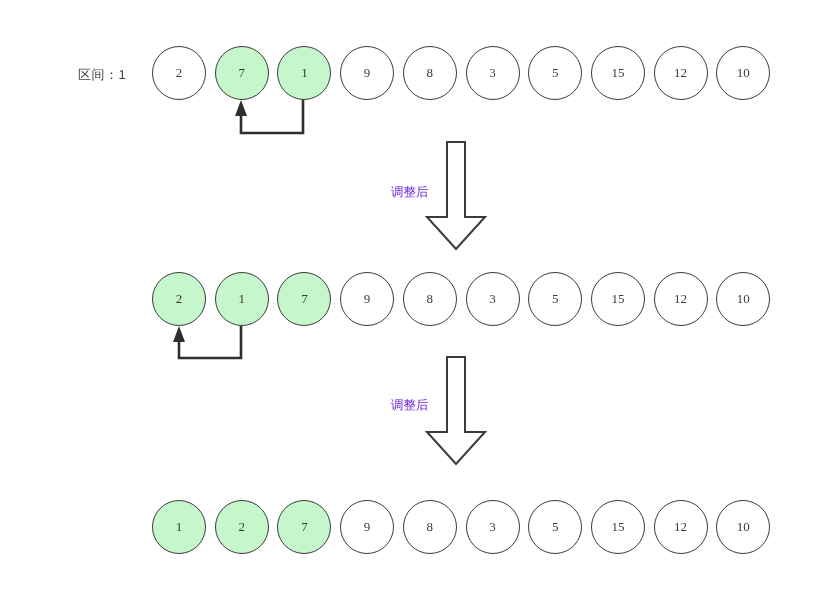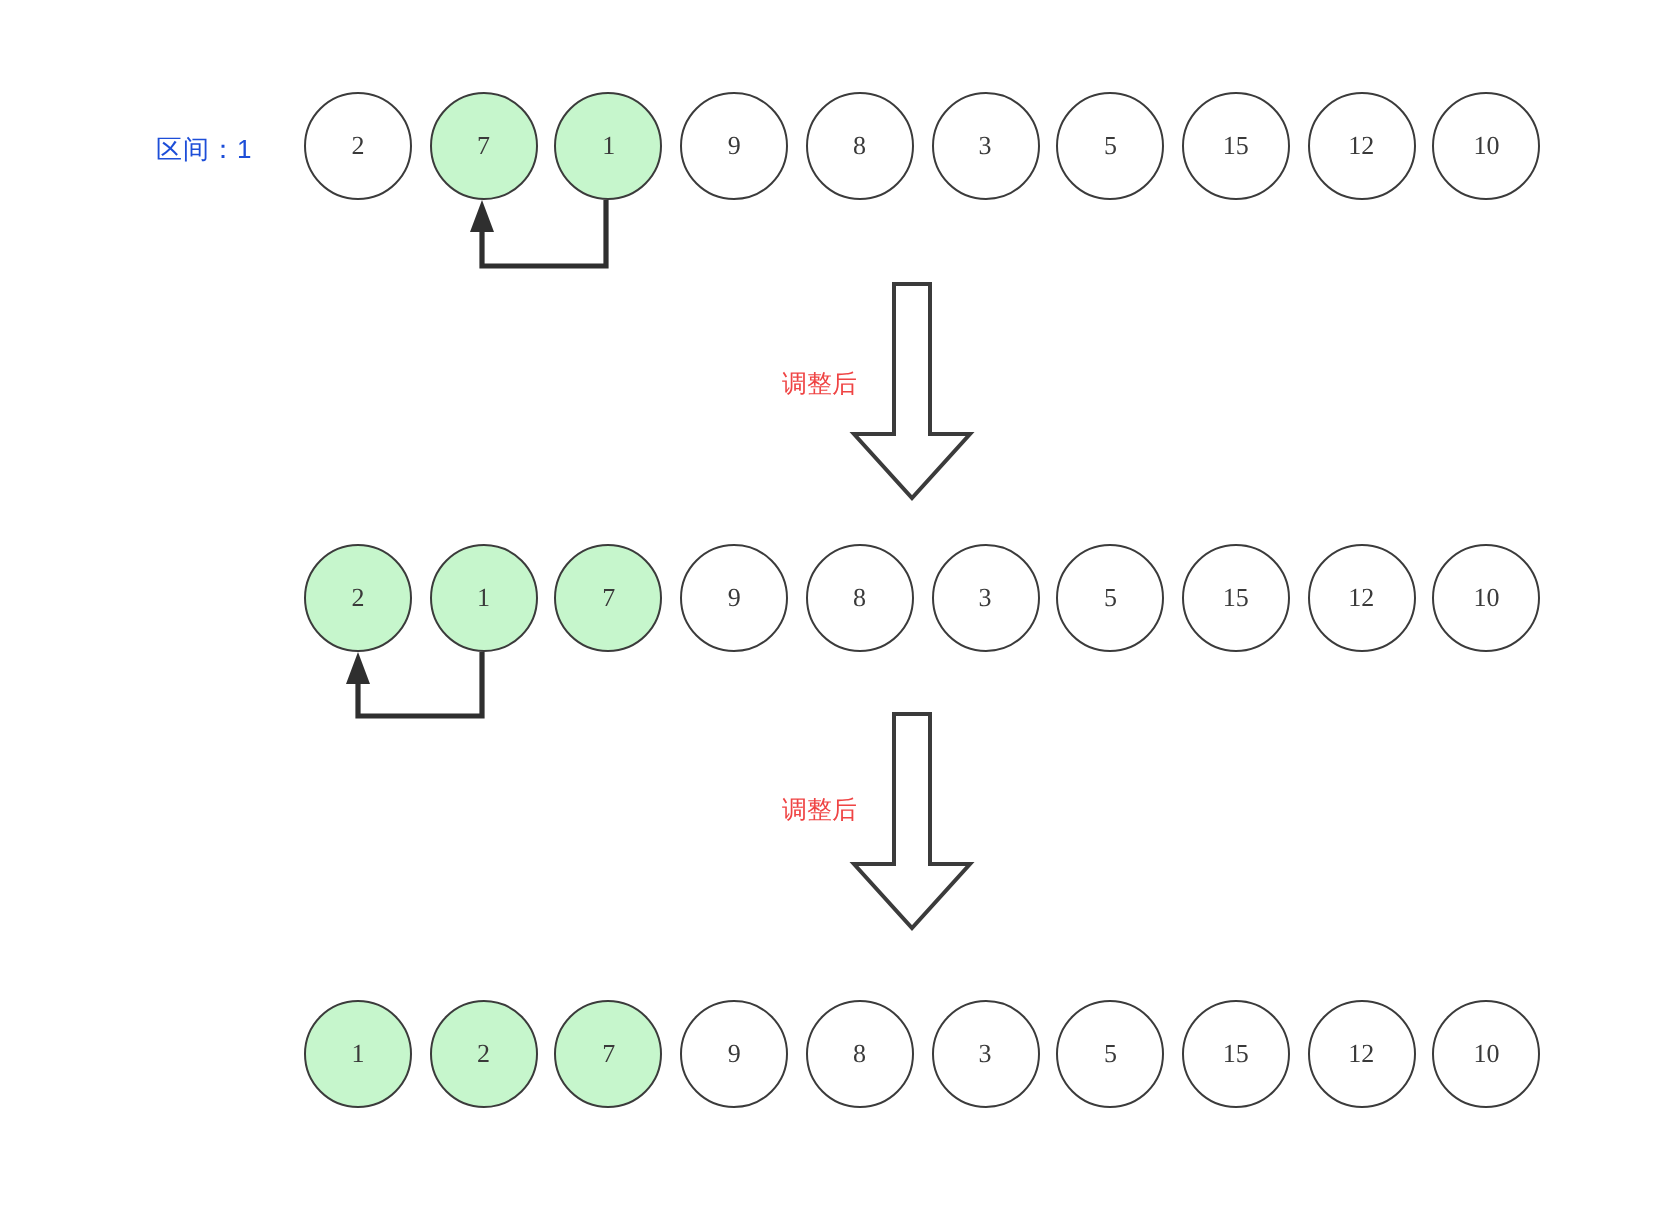--- a/index.html
+++ b/index.html
@@ -16,21 +16,21 @@
     width: 831px;
     height: 614px;
     background: #ffffff;
     overflow: hidden;
   }
 
   
   .row-label {
     position: absolute;
     font-size: 13px;
-    color: #1d4ed8;
+    color: #404040;
     white-space: nowrap;
     letter-spacing: 0.5px;
   }
 
   
   .circle-row {
     position: absolute;
     left: 152px;
     width: 620px;
     height: 56px;
@@ -67,21 +67,21 @@
   
   .big-arrow {
     position: absolute;
   }
   .big-arrow svg {
     display: block;
   }
   .arrow-caption {
     position: absolute;
     font-size: 12.5px;
-    color: #ef4444;
+    color: #6d28d9;
     white-space: nowrap;
   }
 </style>
 </head>
 <body>
 
 <div id="canvas">
 
   <div class="row-label" style="left:78px; top:66px;">区间：1</div>
 

